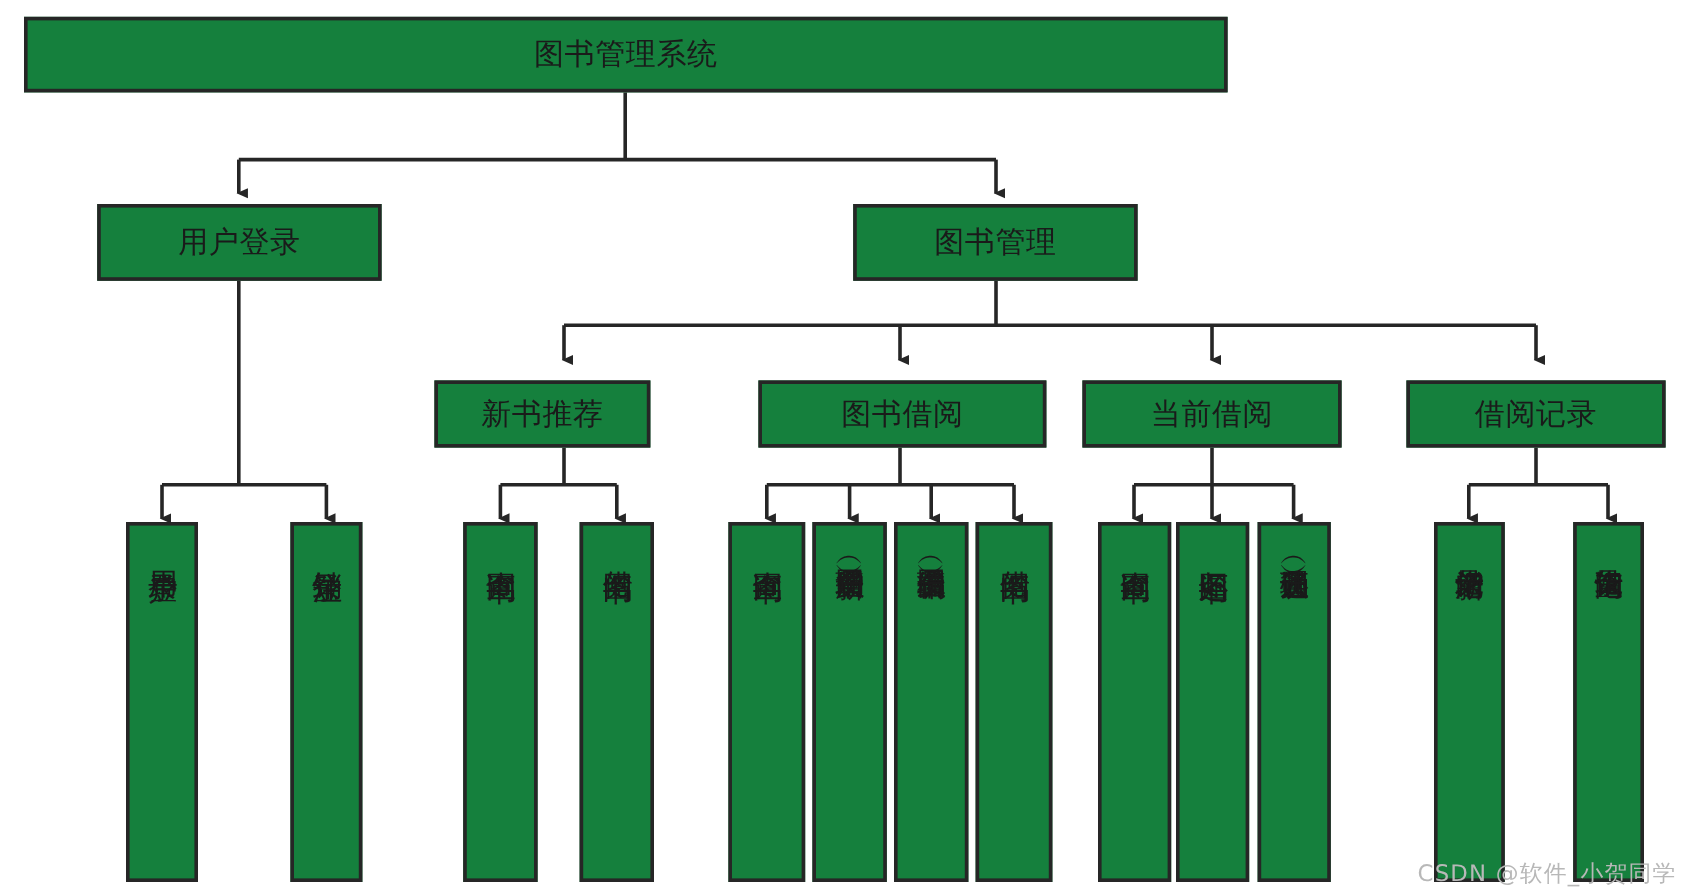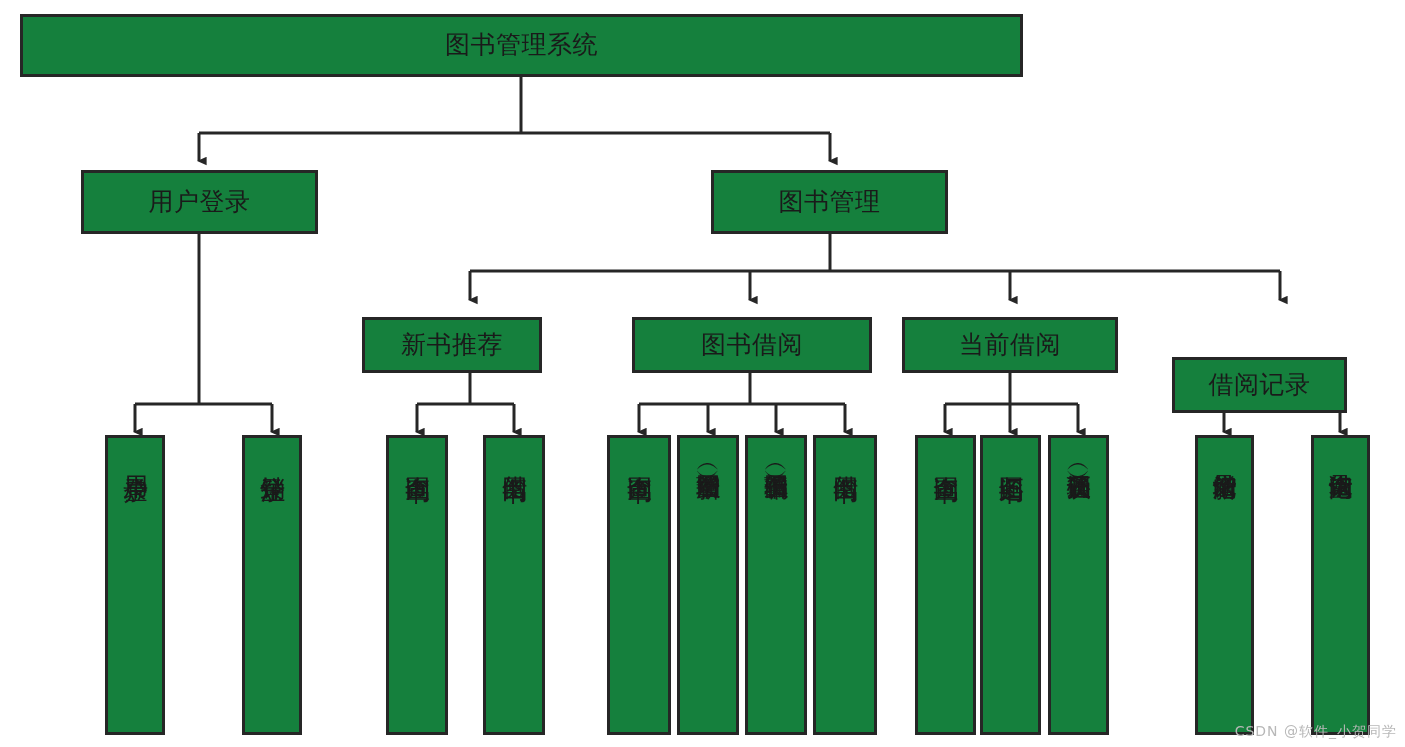--- a/index.html
+++ b/index.html
@@ -62,21 +62,21 @@
   }
   .node.leaf.tight .node-label {
     font-size: 24px;
     line-height: 1.1;
     letter-spacing: 0px;
   }
   .watermark {
     position: absolute;
     right: 8px;
     bottom: 6px;
-    font-size: 14px;
+    font-size: 19px;
     color: #b8b8b8;
     letter-spacing: 1px;
     white-space: nowrap;
     user-select: none;
   }
 </style>
 </head>
 <body>
 
 <div id="canvas">
@@ -144,21 +144,21 @@
 
   <div class="node" style="left:362px; top:317px; width:180px; height:56px;">
     <span class="node-label">新书推荐</span>
   </div>
   <div class="node" style="left:632px; top:317px; width:240px; height:56px;">
     <span class="node-label">图书借阅</span>
   </div>
   <div class="node" style="left:902px; top:317px; width:216px; height:56px;">
     <span class="node-label">当前借阅</span>
   </div>
-  <div class="node" style="left:1172px; top:317px; width:175px; height:56px;margin-top:40px;">
+  <div class="node" style="left:1172px; top:317px; width:216px; height:56px;">
     <span class="node-label">借阅记录</span>
   </div>
 
   <div class="node leaf" style="left:105px; top:435px; width:60px; height:300px;">
     <span class="node-label">用户登录</span>
   </div>
   <div class="node leaf" style="left:242px; top:435px; width:60px; height:300px;">
     <span class="node-label">注销登录</span>
   </div>
 

